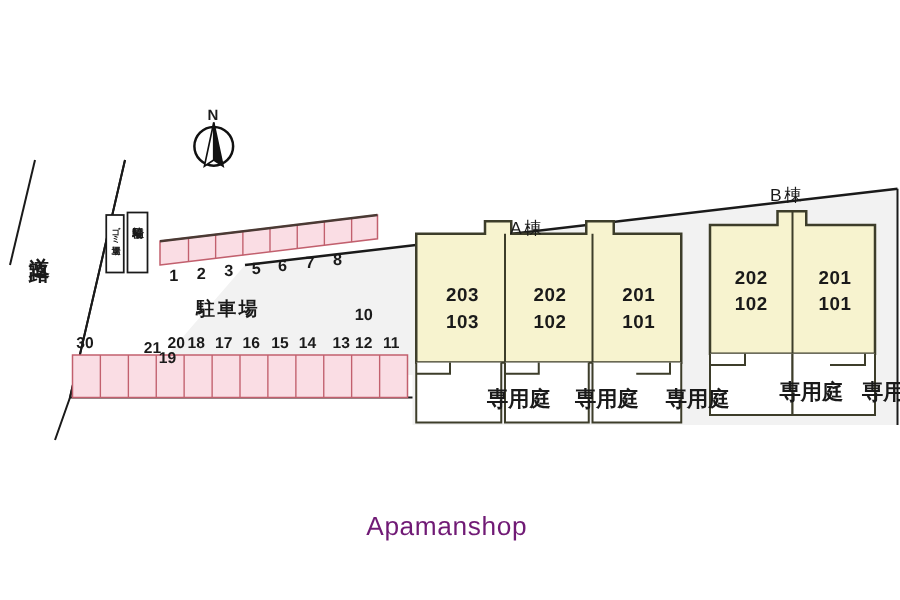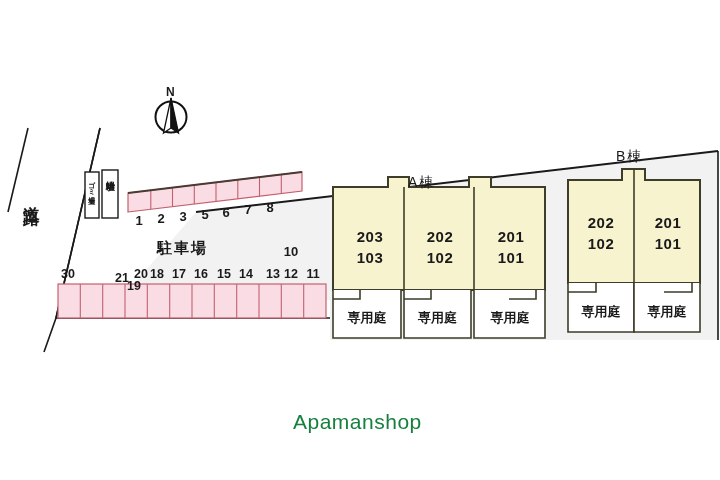--- a/index.html
+++ b/index.html
@@ -17,23 +17,23 @@
   .lbl{position:absolute;color:#1a1a1a;white-space:pre;line-height:1.05;}
   .vert{writing-mode:vertical-rl;text-orientation:upright;letter-spacing:1px;}
 
   .road-label{font-size:17px;font-weight:700;letter-spacing:3px;}
   .tiny-vert{font-size:7px;font-weight:700;letter-spacing:0px;}
   .pnum{font-size:13px;font-weight:700;text-align:center;}
   .pnum-sm{font-size:12.5px;font-weight:700;text-align:center;}
   .lotlabel{font-size:15px;font-weight:700;letter-spacing:2px;}
   .bldg-title{font-size:14px;font-weight:400;letter-spacing:2px;}
   .unitno{font-size:15px;font-weight:600;text-align:center;letter-spacing:0.5px;}
-  .niwa{font-size:13px;font-weight:600;text-align:center;letter-spacing:0px;}
+  .niwa{font-size:17px;font-weight:600;text-align:center;letter-spacing:0px;margin-left:48px;}
   .northN{font-size:12px;font-weight:700;}
-  .wm{font-size:21px;color:#15803d;letter-spacing:0.5px;}
+  .wm{font-size:21px;color:#701a75;letter-spacing:0.5px;}
 </style>
 </head>
 <body>
 
 <div id="stage">
 
   <svg width="720" height="480" viewBox="0 0 720 480">
 
     <path id="sitePoly" d="M 196,212 L 718,151 L 718,340 L 330,340 L 330,300 L 120,300 L 120,300 Z" fill="#f2f2f2" stroke="none"></path>
 

